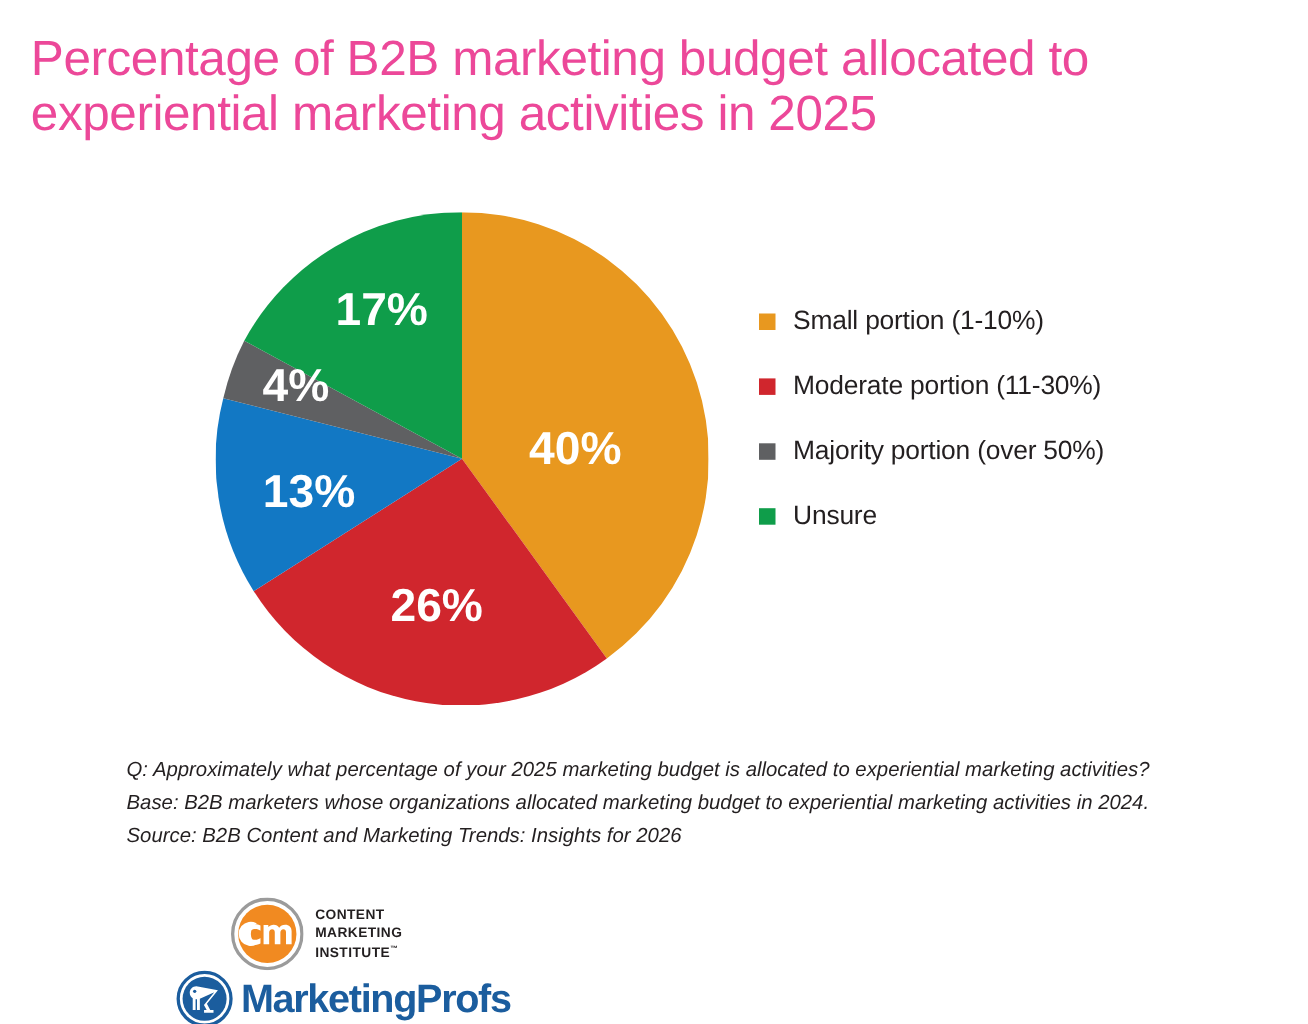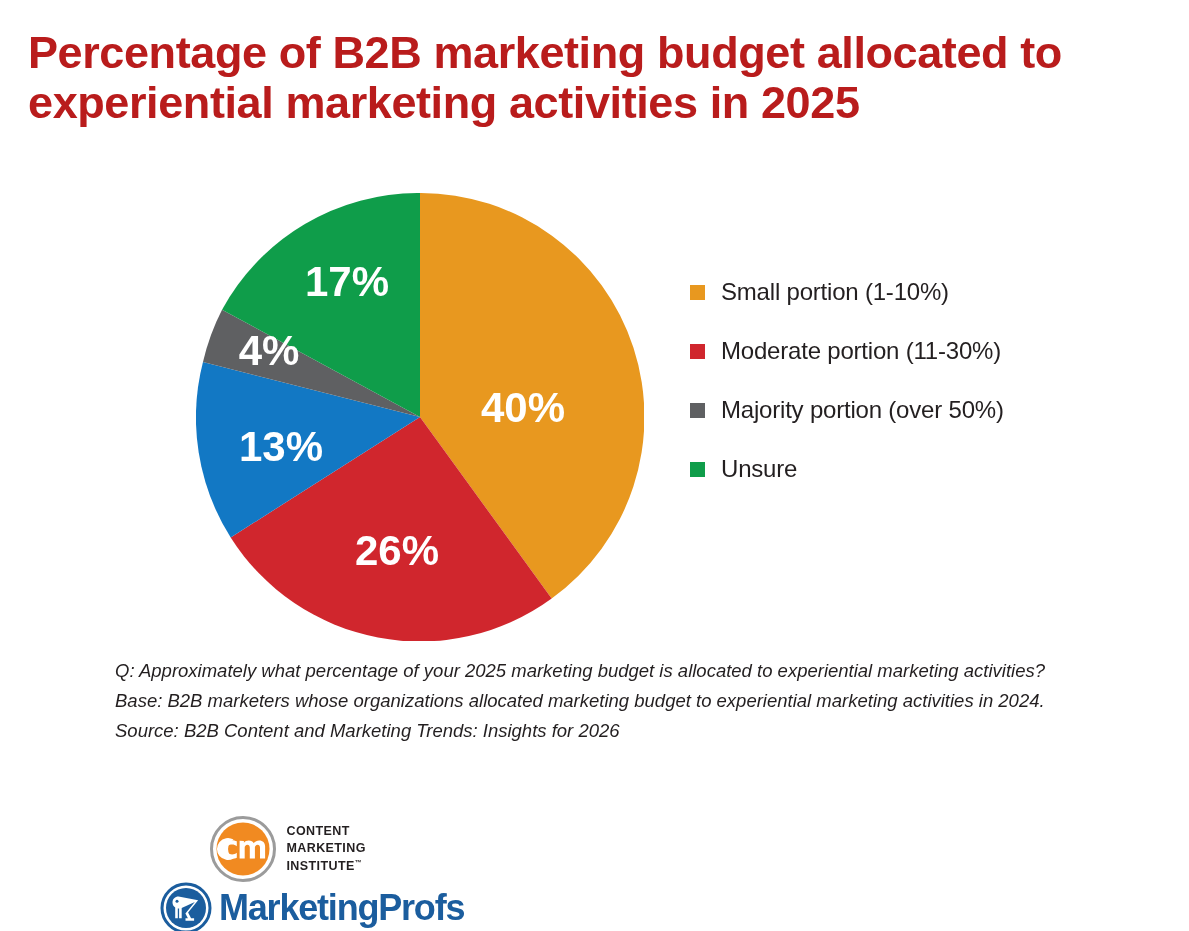--- a/index.html
+++ b/index.html
@@ -15,23 +15,23 @@
     font-family: "Liberation Sans", sans-serif;
     -webkit-font-smoothing: antialiased;
   }
 
   
   #title {
     position: absolute;
     left: 28px;
     top: 28px;
     width: 1140px;
-    color: #b91c1c;
-    font-family: "Liberation Sans", sans-serif;
-    font-weight: bold;
+    color: #ec4899;
+    font-family: "Liberation Sans", sans-serif;
+    font-weight: normal;
     font-size: 45px;
     line-height: 1.12;
     letter-spacing: -0.4px;
   }
 
   
   #pie-wrap {
     position: absolute;
     left: 196px;
     top: 193px;
@@ -72,21 +72,21 @@
     font-size: 24px;
     color: #231f20;
     white-space: nowrap;
     letter-spacing: -0.2px;
   }
 
   
   #footnotes {
     position: absolute;
     left: 115px;
-    top: 656px;
+    top: 684px;
     width: 1060px;
   }
   .footnote {
     font-family: "Liberation Sans", sans-serif;
     font-style: italic;
     font-size: 18.5px;
     color: #231f20;
     line-height: 1.62;
     white-space: nowrap;
   }

